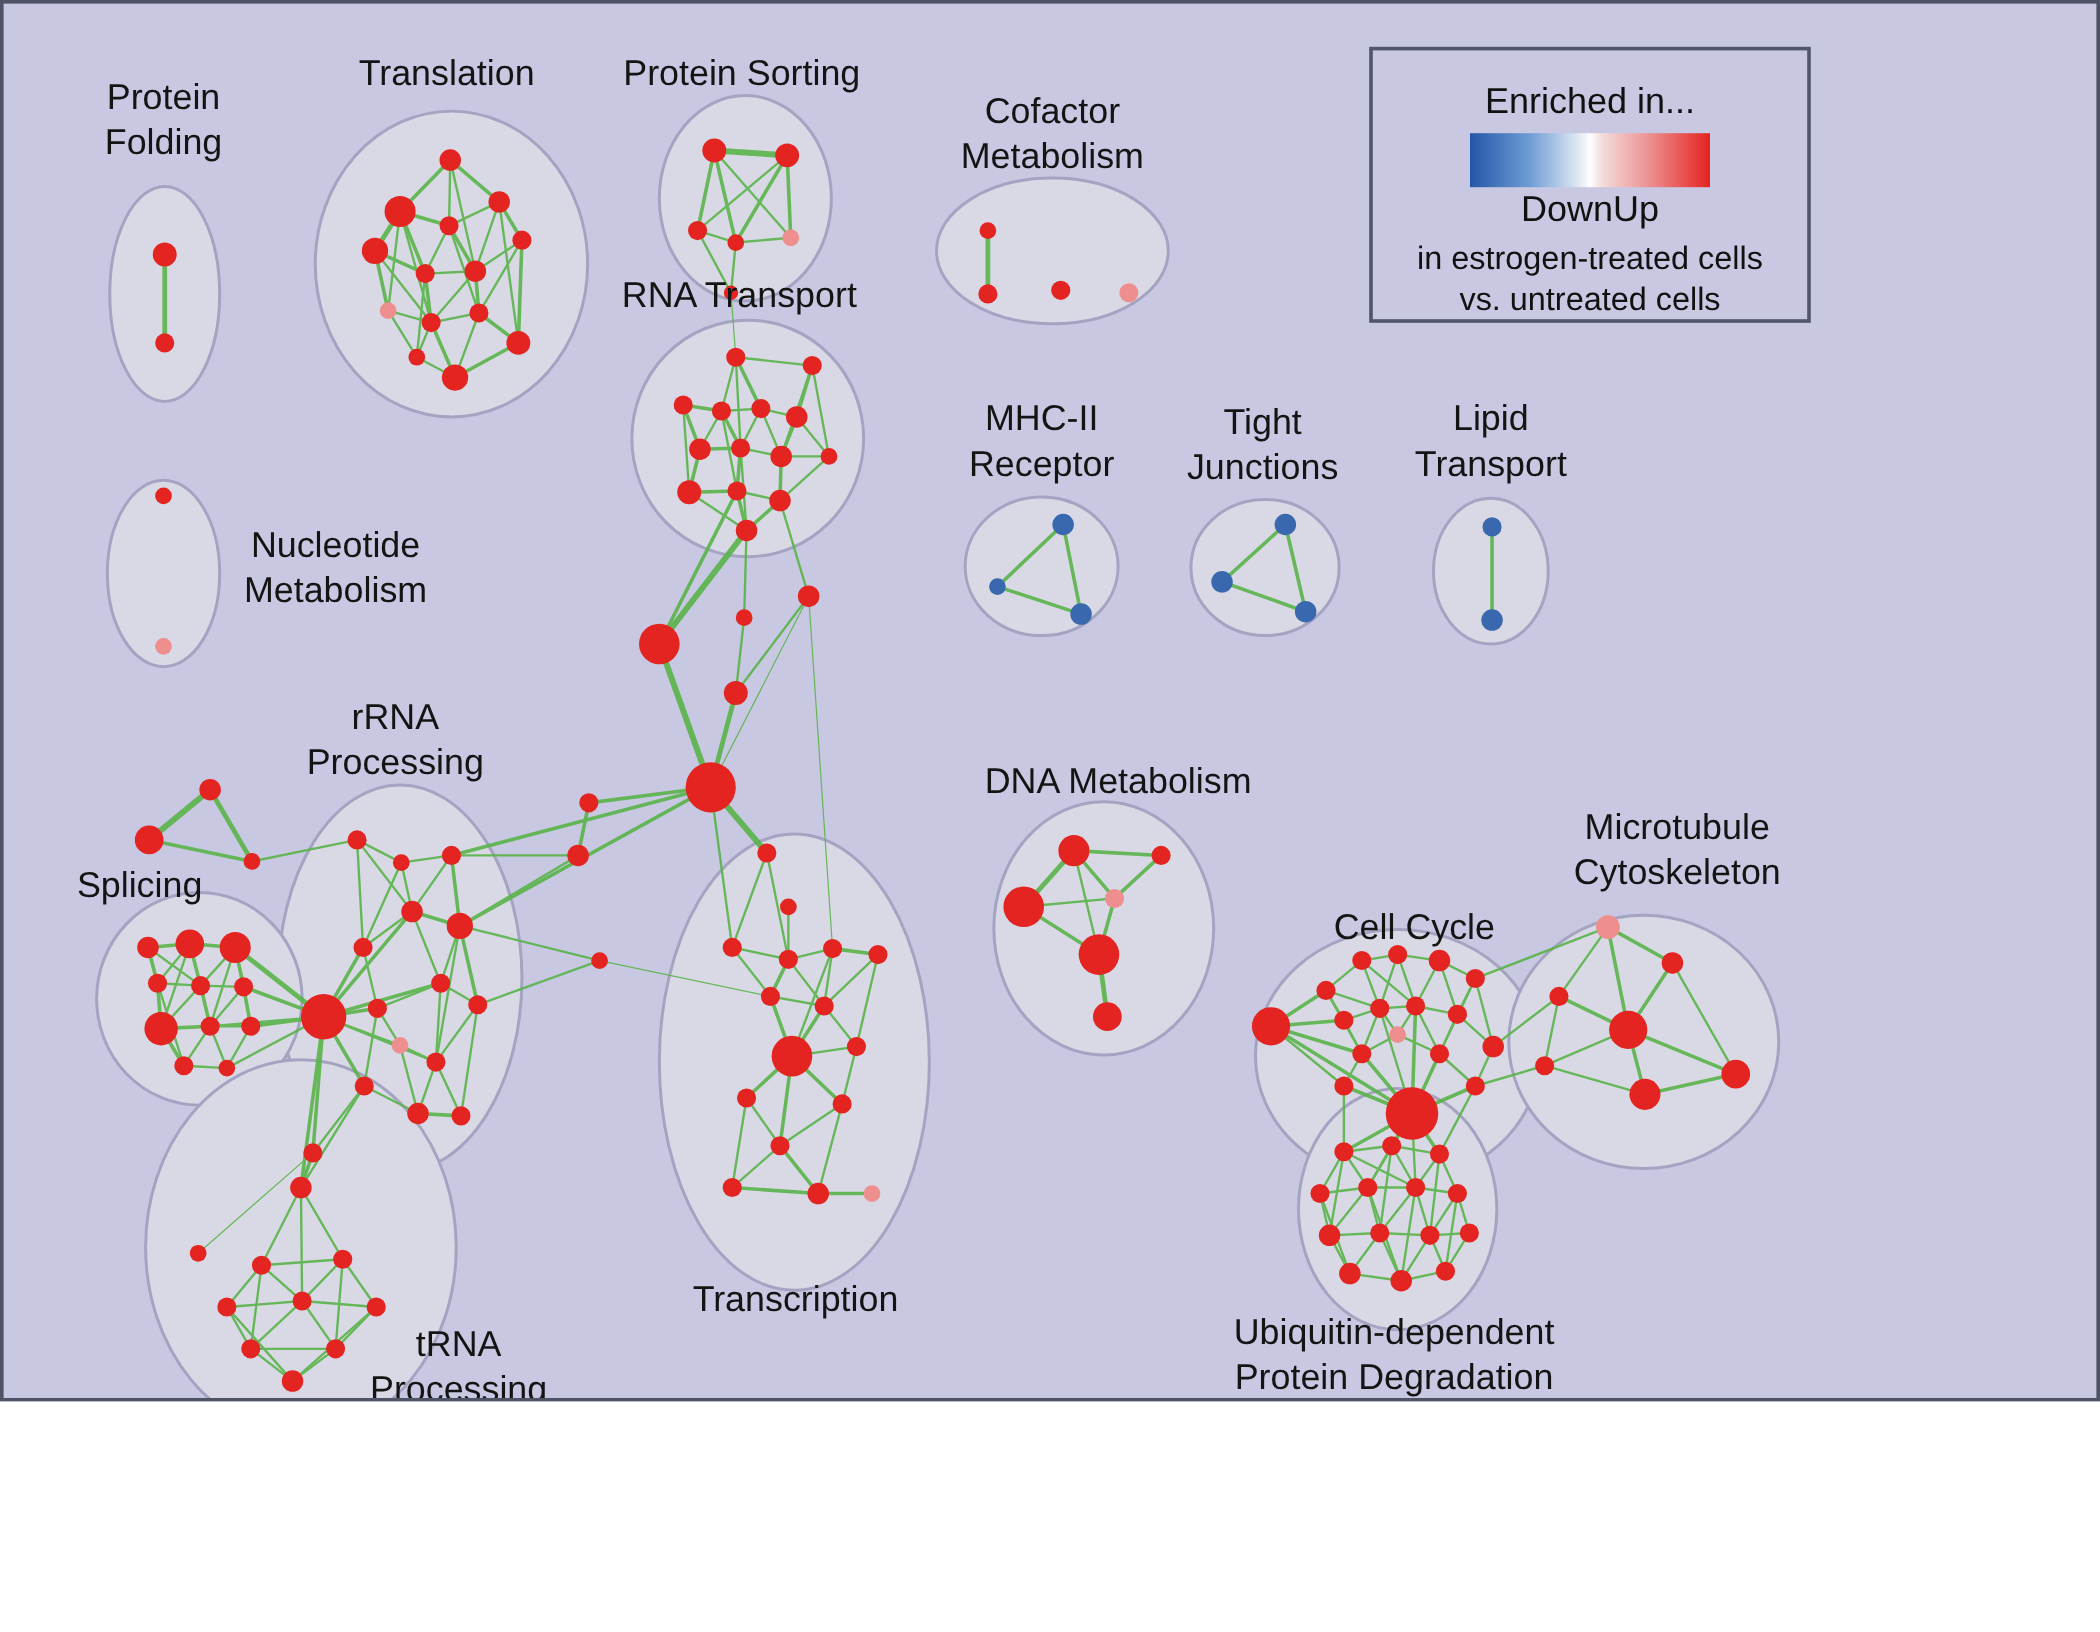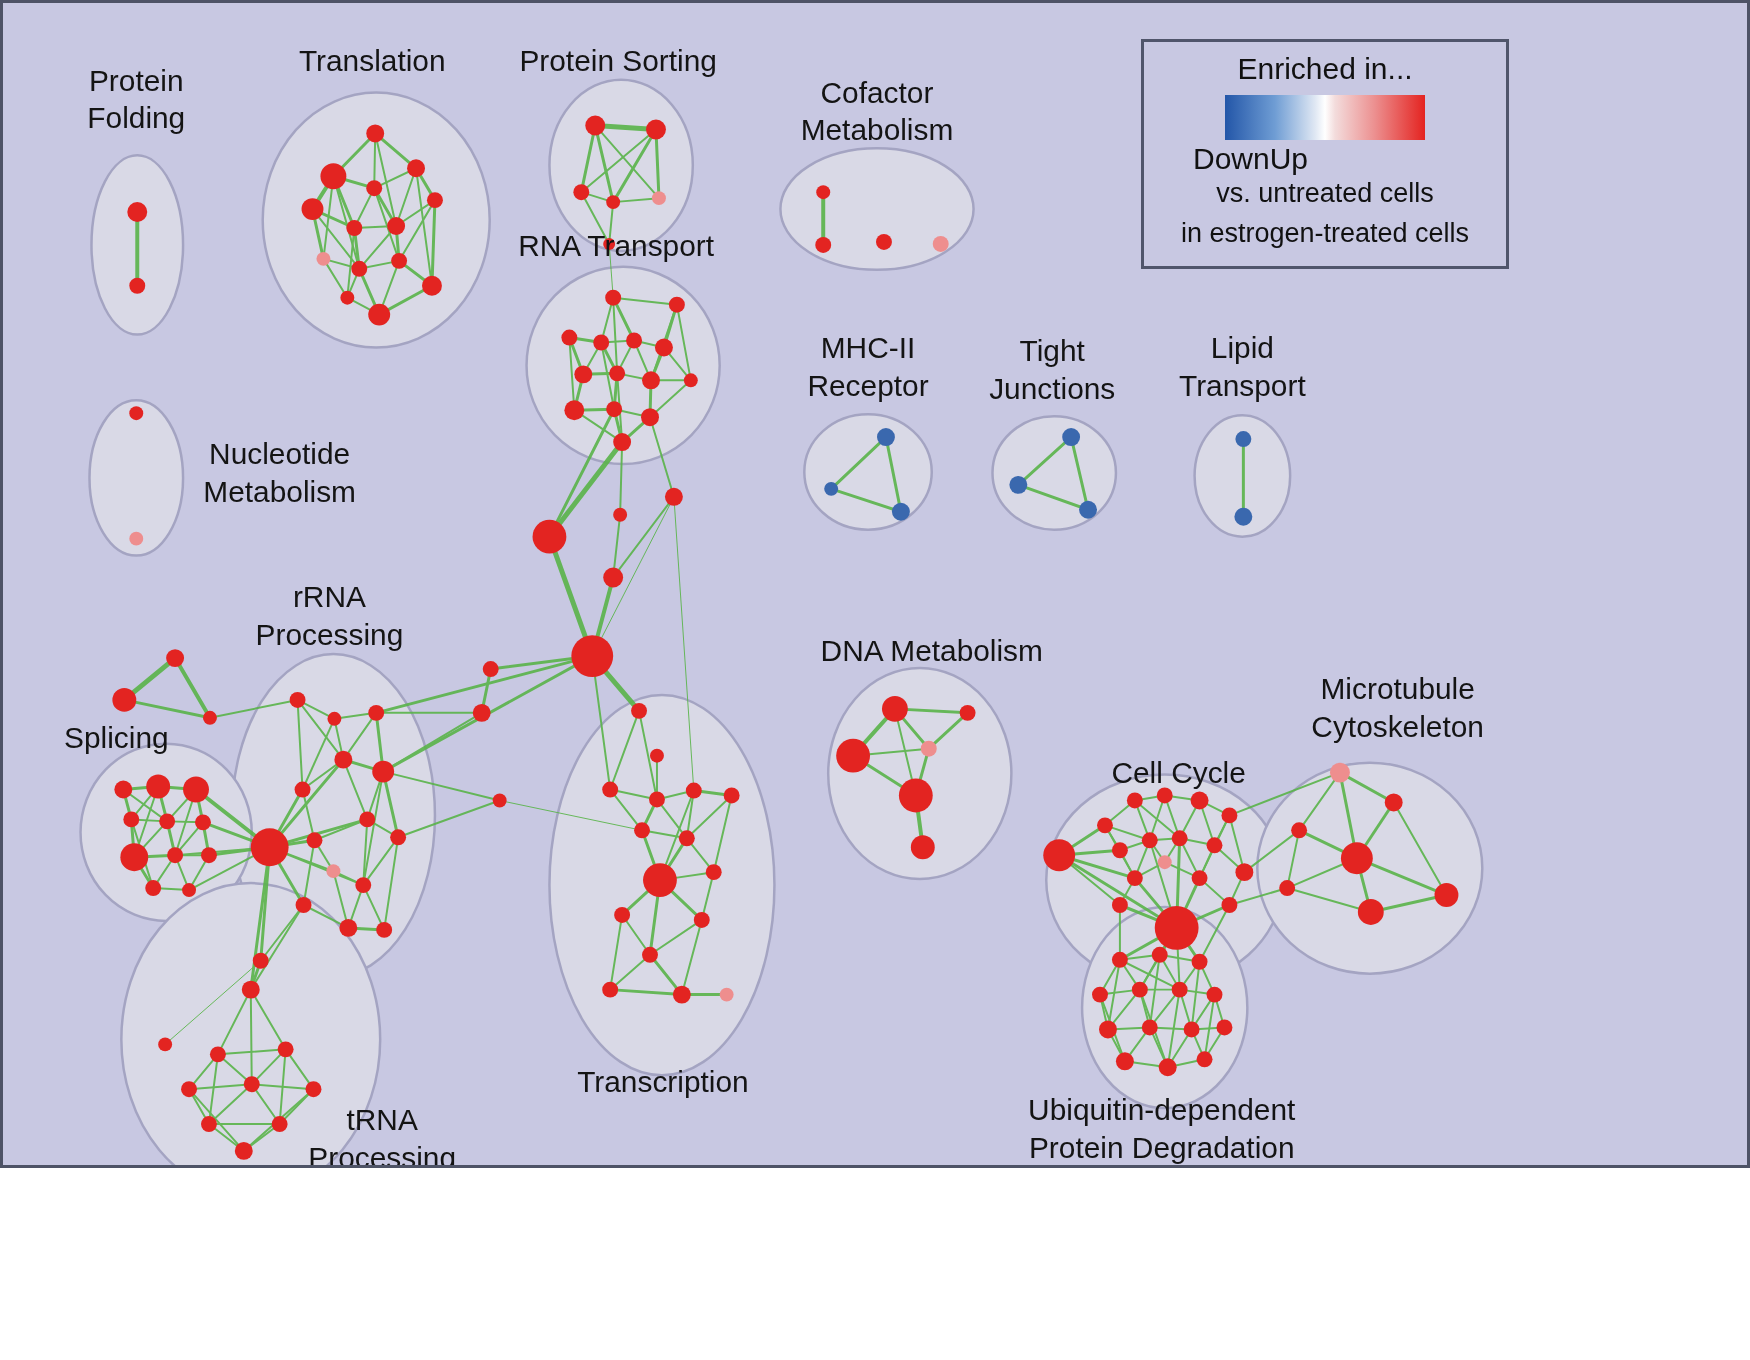--- a/index.html
+++ b/index.html
@@ -16,26 +16,26 @@
   .legend{
     position:absolute;
     left:1138px;top:36px;
     width:368px;height:230px;
     border:3px solid #50556b;
     box-sizing:border-box;
     text-align:center;
     color:#111;
     background:transparent;
   }
-  .legend-title{font-size:30px;margin-top:10px;}
+  .legend-title{font-size:30px;margin-top:26px;}
   .legend-gradient{
     width:200px;height:45px;margin:9px auto 0;
     background:linear-gradient(90deg,#2356a8 0%,#6f9dd4 25%,#dfe7f3 45%,#ffffff 50%,#f3dcdc 55%,#ec8f8f 75%,#e42320 100%);
   }
-  .legend-ends{display:flex;justify-content:flex-start;width:264px;margin:2px auto 0;font-size:30px;}
+  .legend-ends{display:flex;justify-content:center;width:264px;margin:2px auto 0;font-size:30px;}
   .legend-sub{font-size:27px;line-height:34px;}
   .legend-sub.first{margin-top:6px;}
 </style>
 </head>
 <body>
 
 <div class="figure">
   <svg id="network-svg" width="1744" height="1354" viewBox="0 0 1750 1360">
       <g>
         <ellipse cx="134" cy="243" rx="46" ry="90" fill="#d9d9e6" stroke="#a4a4c2" stroke-width="2.5"></ellipse>
@@ -585,16 +585,16 @@
       </g>
     </svg>
 
   <div class="legend">
     <div class="legend-title">Enriched in...</div>
     <div class="legend-gradient"></div>
     <div class="legend-ends">
       <span>Down</span>
       <span>Up</span>
     </div>
+    <div class="legend-sub first">in estrogen-treated cells</div>
     <div class="legend-sub">vs. untreated cells</div>
-    <div class="legend-sub first">in estrogen-treated cells</div>
   </div>
 </div>
 
 </body></html>

